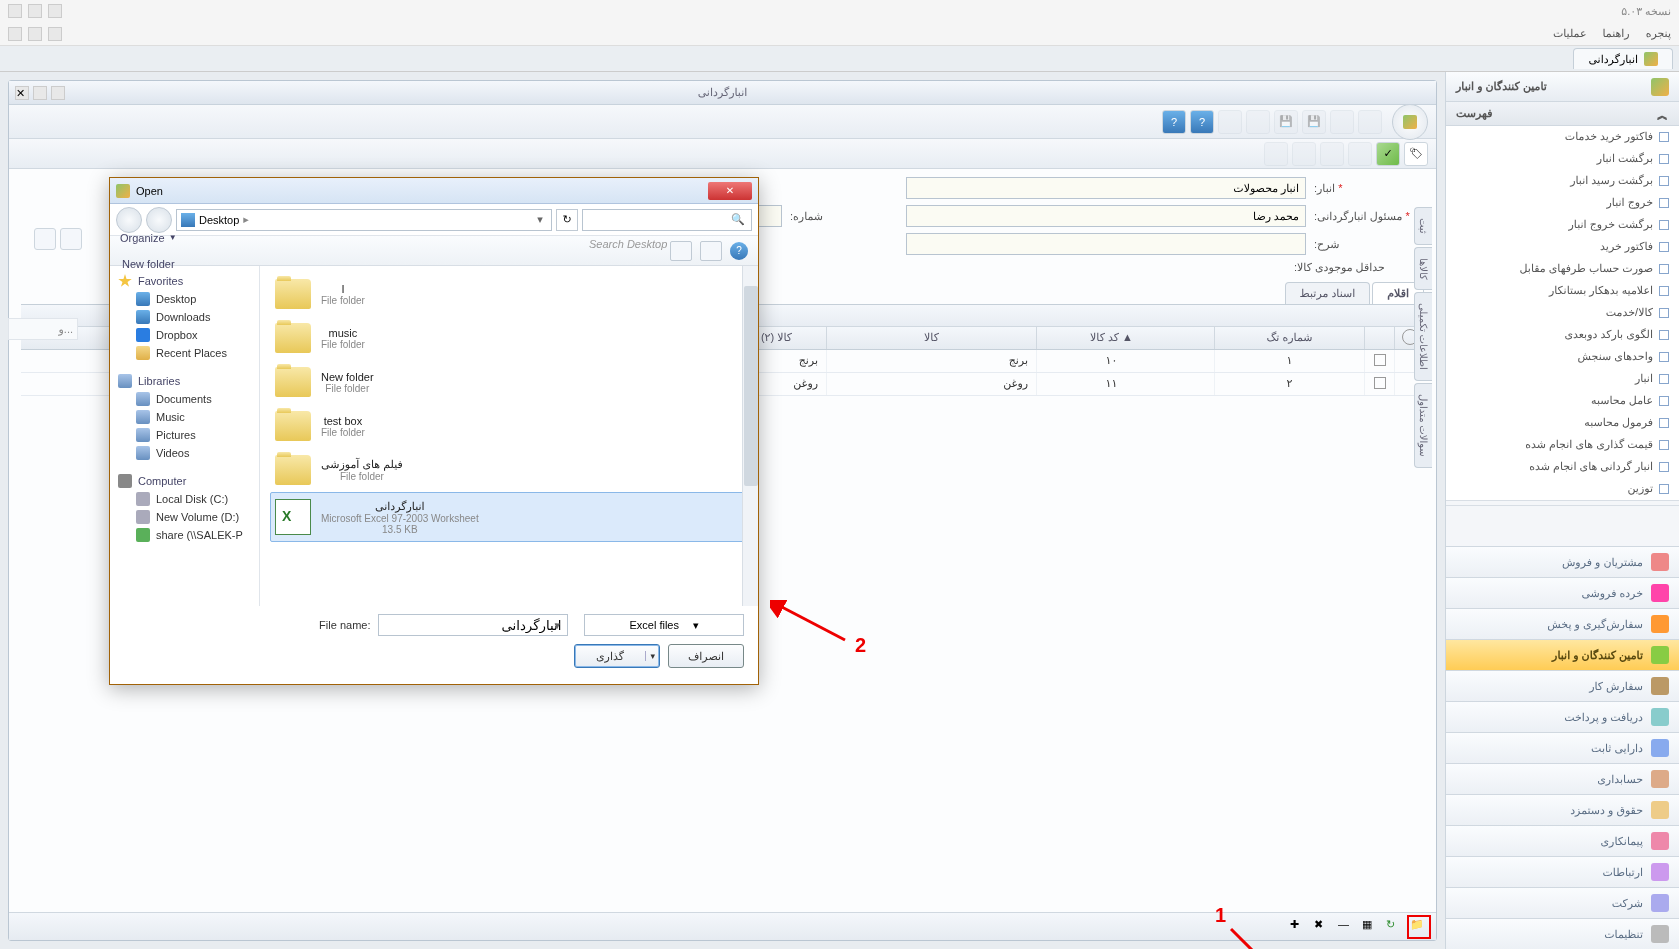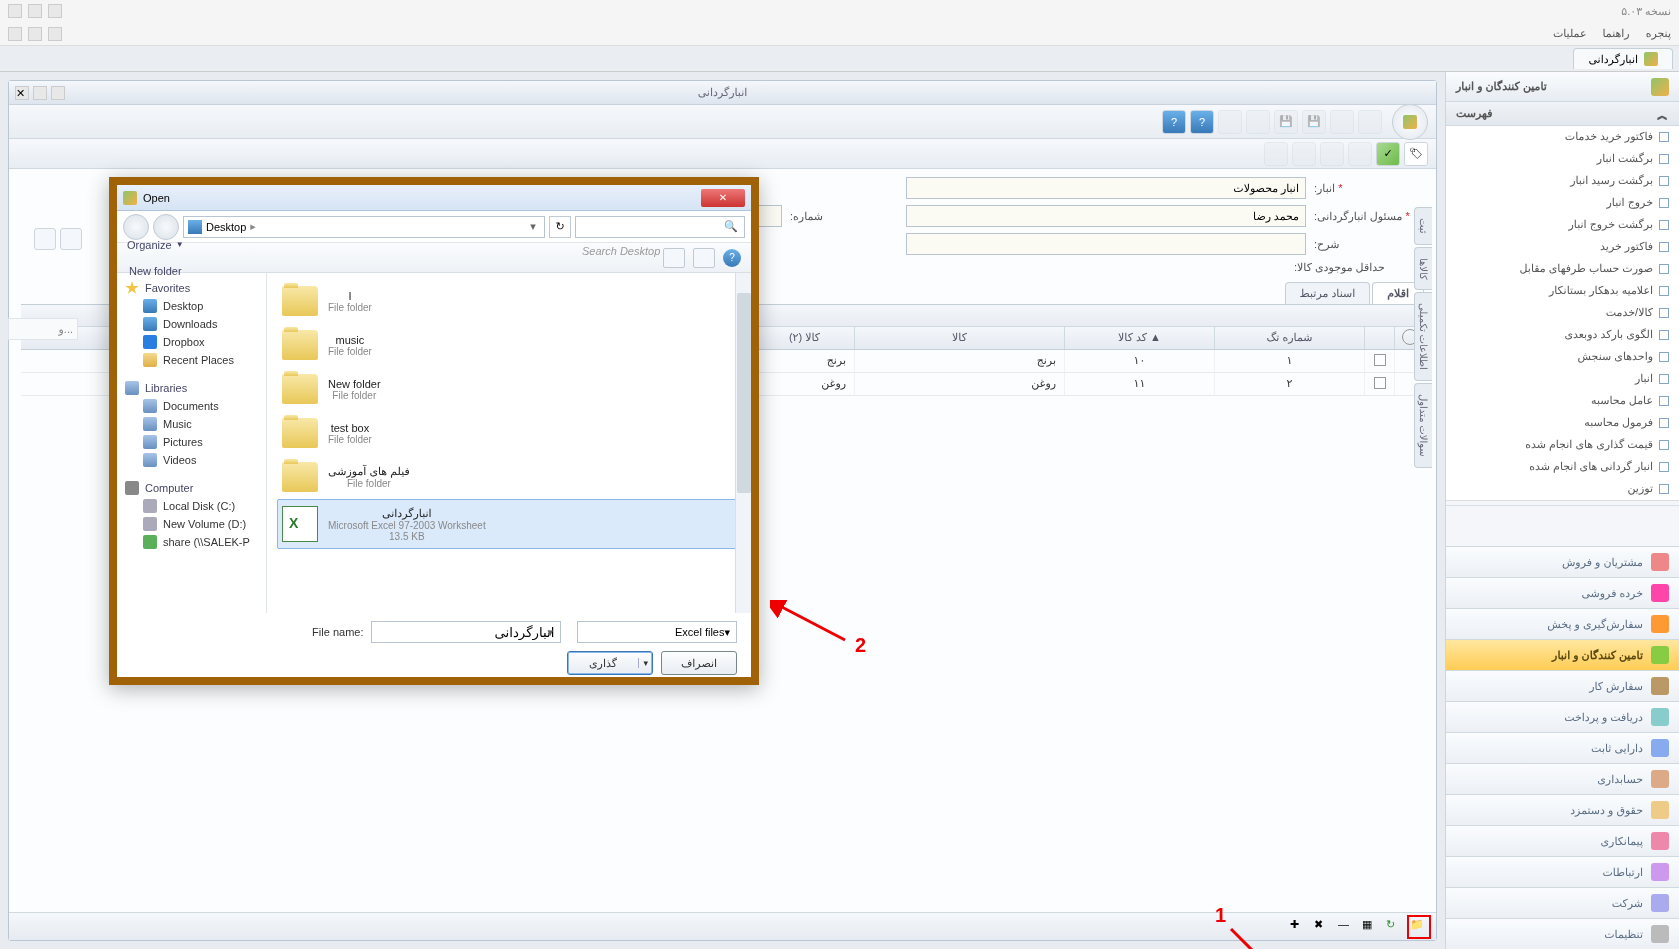--- a/index.html
+++ b/index.html
@@ -77,42 +77,42 @@
 
 
 .sub-header { background: linear-gradient(#f4f7fb,#e8edf3); padding: 4px; text-align: center; color: #556; border-bottom: 1px solid #d0d8e0; }
 
 
 .grid-header { display: flex; direction: rtl; background: linear-gradient(#f4f7fb,#e6ebf1); border-bottom: 1px solid #c5cfd8; }
 .gh-cell { padding: 4px 8px; border-left: 1px solid #d0d8e0; color: #556; text-align: center; }
 .grid-row { display: flex; direction: rtl; border-bottom: 1px solid #e6ebf1; }
 .gr-cell { padding: 4px 8px; border-left: 1px solid #eef2f6; text-align: center; color: #333; }
 .col-chk { width: 30px; }
-.col-tag { width: 150px; }
+.col-tag { width: 150px; margin-left: 28px; }
 .col-code { width: 150px; }
 .col-kala { width: 210px; }
 .col-kala2 { width: 100px; }
 .col-track { width: 80px; }
 .chkbox { width: 12px; height: 12px; border: 1px solid #999; display: inline-block; }
 .search-cell { width: 30px; padding: 2px; }
 .mag { width: 16px; height: 16px; border: 1px solid #999; border-radius: 50%; position: relative; display: inline-block; }
 .mag::after { content:''; position: absolute; width: 6px; height: 2px; background: #666; bottom: -2px; right: -4px; transform: rotate(45deg); }
 
 
 .iw-status { position: absolute; bottom: 0; left: 0; right: 0; height: 28px; background: linear-gradient(#f4f7fb,#e6ebf1); border-top: 1px solid #d0d8e0; display: flex; align-items: center; justify-content: flex-end; padding: 0 8px; gap: 6px; }
 .status-btn { width: 18px; height: 18px; }
 .status-btn.hl { outline: 2px solid #e00; outline-offset: 1px; }
 
 
 .left-tools { position: absolute; left: 34px; top: 156px; display: flex; gap: 4px; }
 .lt-btn { width: 22px; height: 22px; border: 1px solid #cdd6de; background: #f4f7fb; border-radius: 3px; }
 .lt-sep { position: absolute; left: 8px; top: 246px; width: 70px; height: 22px; border: 1px solid #e0e5eb; background: #f8fafc; display: flex; align-items: center; justify-content: flex-end; padding: 0 4px; color: #888; }
 
 
-.file-dialog { position: absolute; left: 109px; top: 105px; width: 650px; height: 508px; background: #fff; border: 8px solid #a16207; z-index: 100; box-shadow: 0 4px 20px rgba(0,0,0,0.3); }
+.file-dialog { position: absolute; left: 109px; top: 105px; width: 650px; height: 508px; background: #fff; border: 1px solid #a16207; z-index: 100; box-shadow: 0 4px 20px rgba(0,0,0,0.3); }
 .fd-titlebar { height: 26px; background: linear-gradient(#e8f0fb,#d6e4f4); display: flex; align-items: center; padding: 0 6px; justify-content: space-between; border-bottom: 1px solid #b0c4de; }
 .fd-title-left { display: flex; align-items: center; gap: 6px; }
 .fd-close { width: 44px; height: 18px; background: linear-gradient(#e77,#c33); border-radius: 2px; color: #fff; display: flex; align-items: center; justify-content: center; font-size: 10px; }
 .fd-nav { height: 32px; display: flex; align-items: center; padding: 0 6px; gap: 4px; border-bottom: 1px solid #e0e5eb; }
 .nav-arrow { width: 26px; height: 26px; border-radius: 50%; background: radial-gradient(#f8fafc,#d8e0e8); border: 1px solid #c0cad4; }
 .breadcrumb-box { flex: 1; height: 22px; border: 1px solid #b8c4d0; display: flex; align-items: center; padding: 0 4px; gap: 4px; }
 .bc-icon { width: 14px; height: 14px; background: linear-gradient(#6ab0e8,#3878b8); }
 .bc-drop { width: 14px; text-align: center; color: #666; }
 .refresh-btn { width: 22px; height: 22px; border: 1px solid #c0cad4; display: flex; align-items: center; justify-content: center; }
 .search-box { width: 170px; height: 22px; border: 1px solid #b8c4d0; display: flex; align-items: center; padding: 0 6px; color: #999; justify-content: space-between; }
@@ -145,21 +145,21 @@
 .excel-icon { width: 36px; height: 36px; background: #fff; border: 1px solid #4a8a4a; position: relative; }
 .excel-icon::after { content:'X'; position: absolute; left: 6px; top: 8px; color: #2a7a2a; font-weight: bold; font-size: 14px; }
 .file-info { display: flex; flex-direction: column; }
 .file-name { color: #222; }
 .file-meta { color: #888; font-size: 10px; }
 
 .fd-bottom { padding: 8px 14px; }
 .fn-row { display: flex; align-items: center; gap: 8px; justify-content: flex-end; margin-bottom: 8px; }
 .fn-label { color: #333; }
 .fn-input { width: 190px; height: 22px; border: 1px solid #b8c4d0; padding: 0 6px; direction: rtl; }
-.fn-filter { width: 160px; height: 22px; border: 1px solid #b8c4d0; padding: 4px 6px; display: flex; align-items: center; justify-content: flex-end; }
+.fn-filter { width: 160px; height: 22px; border: 1px solid #b8c4d0; padding: 4px 6px; display: flex; align-items: center; justify-content: center; gap: 14px; }
 .fd-actions { display: flex; justify-content: flex-end; gap: 8px; }
 .fd-btn { width: 76px; height: 24px; border: 1px solid #788; background: linear-gradient(#fcfdfe,#e8edf3); border-radius: 3px; display: flex; align-items: center; justify-content: center; color: #333; }
 .fd-btn.primary { border: 1px solid #3878b8; box-shadow: 0 0 0 1px #8ab8e8 inset; position: relative; padding-right: 14px; width: 86px; }
 .fd-btn.primary::after { content:'▾'; position: absolute; right: 4px; border-left: 1px solid #aac; padding-left: 4px; font-size: 9px; }
 
 
 .arrow { position: absolute; color: #e00; font-size: 20px; font-weight: bold; z-index: 200; }
 .arrow1-num { left: 1215px; top: 832px; }
 .arrow2-num { left: 855px; top: 562px; }
 .arrow2-line { position: absolute; left: 770px; top: 528px; width: 80px; height: 45px; z-index: 200; }

